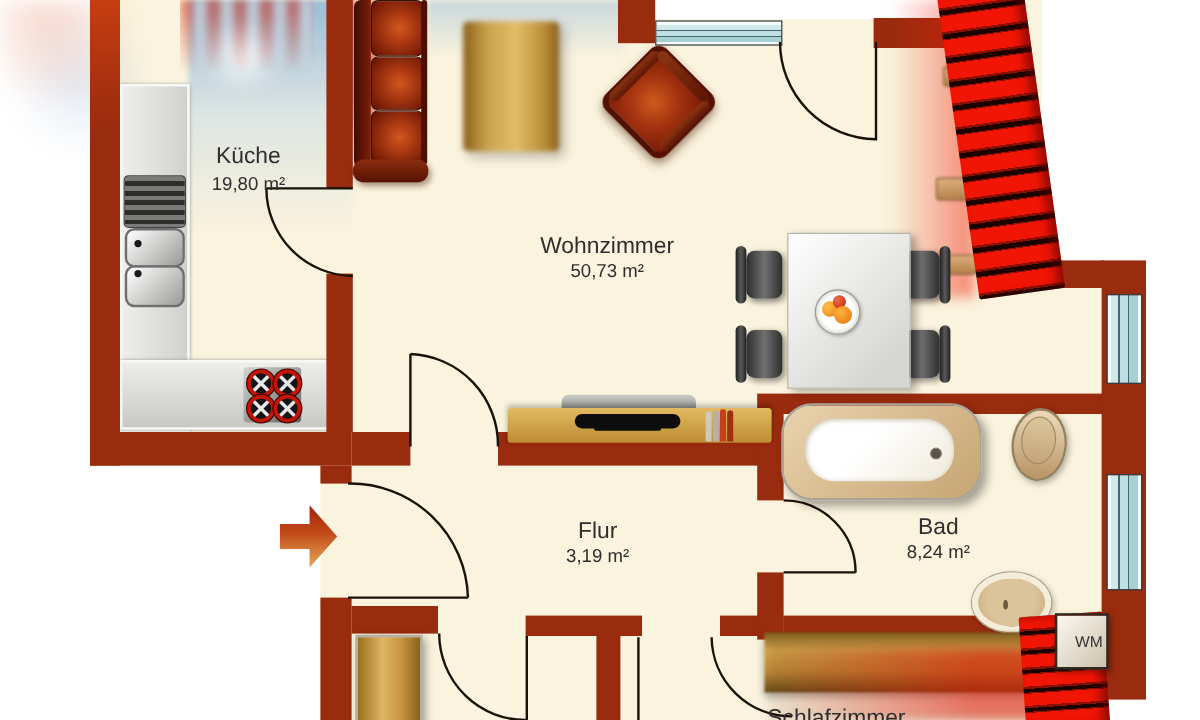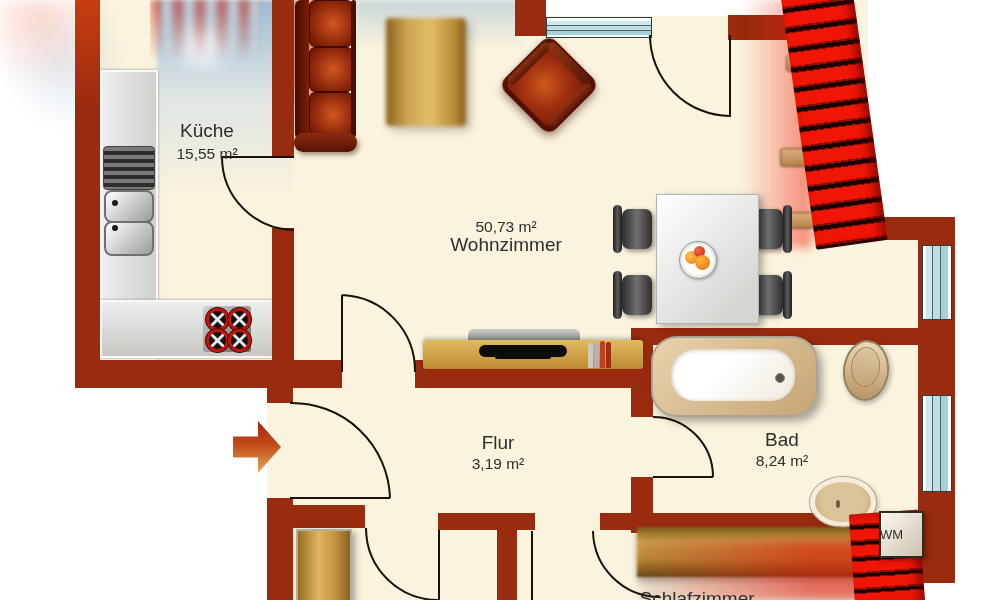--- a/index.html
+++ b/index.html
@@ -75,21 +75,21 @@
     border-radius:26px;box-shadow:4px 4px 8px rgba(0,0,0,.35);}
   .tub-in{position:absolute;background:linear-gradient(135deg,#ffffff 40%,#efe9da);border-radius:24px;
     box-shadow:inset 1px 1px 4px rgba(120,100,60,.4);}
   .toilet{position:absolute;border-radius:50%;background:linear-gradient(180deg,#ecd9b8,#b99466);
     border:2px solid #93835f;transform:rotate(6deg);box-shadow:2px 2px 5px rgba(0,0,0,.3);}
   .toilet-in{position:absolute;border-radius:50%;background:linear-gradient(180deg,#dcc59c,#c3a577);border:1px solid #a08a64;}
   .bsink{position:absolute;border-radius:50%;background:radial-gradient(circle at 50% 45%,#dcc49a 55%,#c5a87c);
     border:5px solid #f3edda;box-shadow:0 0 0 1px #ada58c,2px 2px 5px rgba(0,0,0,.3);}
   .wm{position:absolute;background:linear-gradient(135deg,#fbf8f1,#cdc2ac);border:2px solid #2e2a22;
     box-shadow:2px 2px 5px rgba(0,0,0,.35);display:flex;align-items:center;justify-content:flex-end;
-    padding-right:19px;font-size:13px;color:#333;box-sizing:border-box;}
+    padding-right:3px;font-size:13px;color:#333;box-sizing:border-box;}
   .wardrobeH{position:absolute;filter:blur(1px);
     background:linear-gradient(180deg,#7c5a1d,#d6a84e 30%,#c1903a 65%,#6b4d18);
     box-shadow:0 4px 6px rgba(0,0,0,.3);}
   .wardrobeV{position:absolute;border:2px solid #b3aea4;box-shadow:3px 3px 7px rgba(0,0,0,.35);
     background:linear-gradient(90deg,#96701f,#dfb563 40%,#c69440 70%,#87631d);}
   .arrow{position:absolute;
     clip-path:polygon(0% 30%,52% 30%,52% 0%,100% 50%,52% 100%,52% 70%,0% 70%);
     background:linear-gradient(180deg,#a82c0f 10%,#c34b1a 45%,#e2a04f 95%);
     filter:drop-shadow(2px 2px 2px rgba(0,0,0,.35));}
   .smudge{position:absolute;pointer-events:none;}
@@ -225,22 +225,22 @@
        background:repeating-linear-gradient(180deg,rgba(30,3,0,.3) 0 3px,transparent 3px 11px),linear-gradient(90deg,transparent,rgba(242,21,5,.55) 75%);"></div>
   <div class="radiator" style="left:852px;top:512px;width:70px;height:95px;transform:rotate(-4deg);
        background:repeating-linear-gradient(180deg,#f01505 0 10px,#8a1004 10px 12px,#1d0300 12px 15px,#8a1004 15px 16px);"></div>
   <div class="wm" style="left:879px;top:511px;width:45px;height:47px;">
     <span>WM</span>
   </div>
 
   <div class="arrow" style="left:233px;top:421px;width:48px;height:52px;"></div>
 
   <div class="lbl room-name" style="left:207px;top:120px;">Küche</div>
-  <div class="lbl room-area" style="left:207px;top:145px;">15,55 m²</div>
-  <div class="lbl room-name" style="left:506px;top:195px;margin-top:39px;">Wohnzimmer</div>
+  <div class="lbl room-area" style="left:207px;top:145px;">19,80 m²</div>
+  <div class="lbl room-name" style="left:506px;top:195px;">Wohnzimmer</div>
   <div class="lbl room-area" style="left:506px;top:218px;">50,73 m²</div>
   <div class="lbl room-name" style="left:498px;top:432px;">Flur</div>
   <div class="lbl room-area" style="left:498px;top:455px;">3,19 m²</div>
   <div class="lbl room-name" style="left:782px;top:429px;">Bad</div>
   <div class="lbl room-area" style="left:782px;top:452px;">8,24 m²</div>
   <div class="lbl room-name" style="left:697px;top:588px;">Schlafzimmer</div>
 
 </div>
 
 </body></html>

